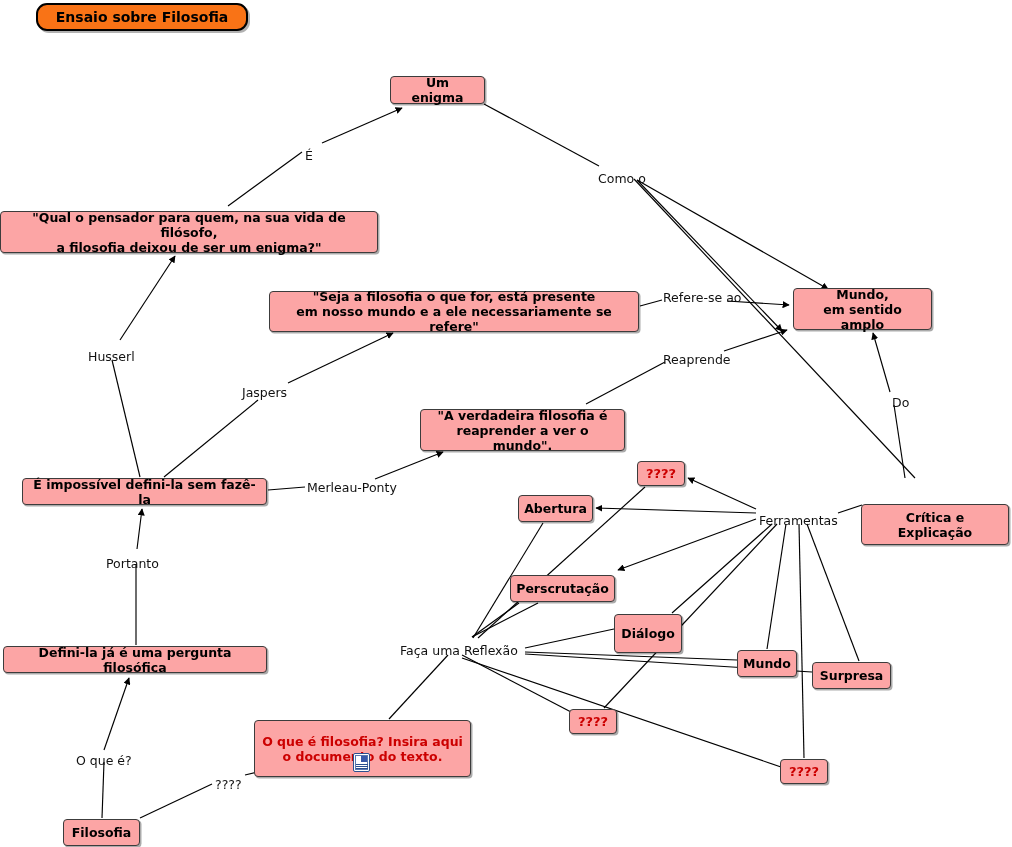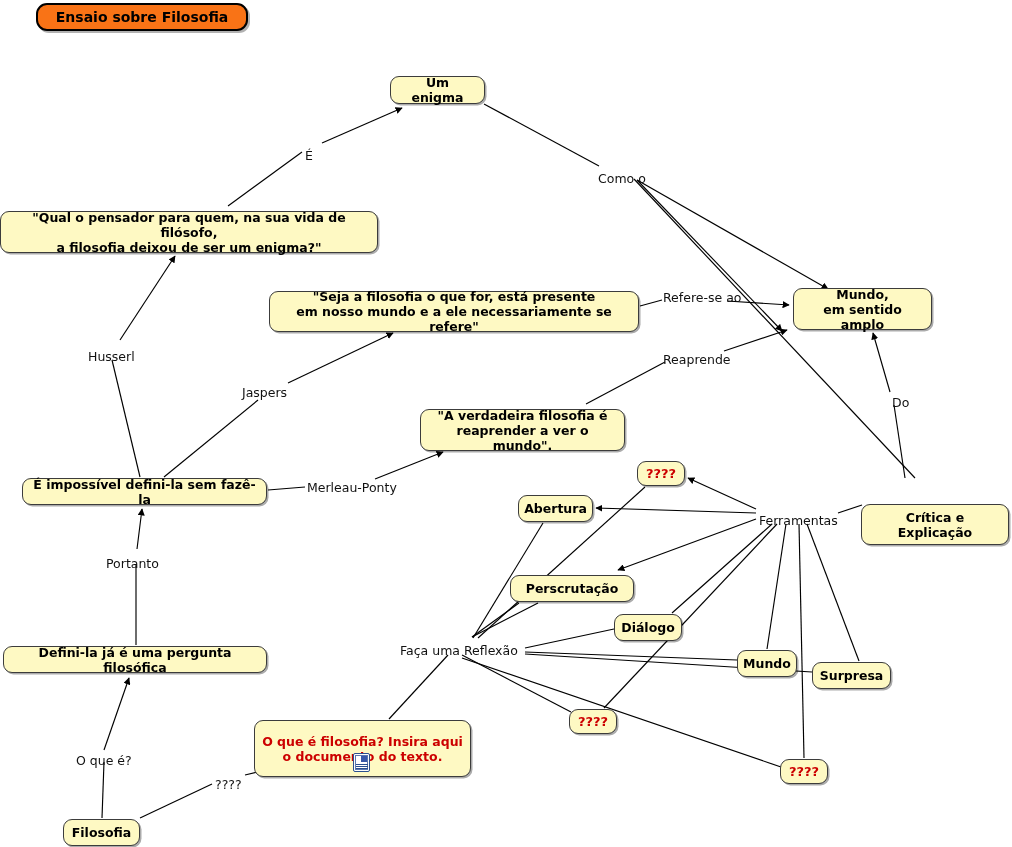--- a/index.html
+++ b/index.html
@@ -22,23 +22,23 @@
     position: absolute;
     left: 0;
     top: 0;
     width: 1012px;
     height: 847px;
     pointer-events: none;
   }
   .node {
     position: absolute;
     box-sizing: border-box;
-    background: #fef9c3;
+    background: #fca5a5;
     border: 1px solid #3c3c3c;
-    border-radius: 9px;
+    border-radius: 4px;
     color: #000000;
     font-weight: bold;
     font-size: 12.5px;
     line-height: 15px;
     text-align: center;
     display: flex;
     align-items: center;
     justify-content: center;
     padding: 2px 7px;
     white-space: pre-line;
@@ -164,22 +164,22 @@
       <div class="node" style="left: 269px; top: 291px; width: 370px; height: 41px;">"Seja a filosofia o que for, está presente
 em nosso mundo e a ele necessariamente se refere"</div>
       <div class="node" style="left: 793px; top: 288px; width: 139px; height: 42px;">Mundo,
 em sentido amplo</div>
       <div class="node" style="left: 420px; top: 409px; width: 205px; height: 42px;">"A verdadeira filosofia é
 reaprender a ver o mundo".</div>
       <div class="node" style="left: 22px; top: 478px; width: 245px; height: 27px;">É impossível defini-la sem fazê-la</div>
       <div class="node" style="left: 861px; top: 479px; width: 148px; height: 41px; margin-top: 25px;">Crítica e Explicação</div>
       <div class="node unknown" style="left: 637px; top: 461px; width: 48px; height: 25px;">????</div>
       <div class="node" style="left: 518px; top: 495px; width: 75px; height: 27px;">Abertura</div>
-      <div class="node" style="left: 510px; top: 575px; width: 124px; height: 27px;">Perscrutação</div>
-      <div class="node" style="left: 614px; top: 614px; width: 68px; height: 27px;">Diálogo</div>
+      <div class="node" style="left: 510px; top: 575px; width: 105px; height: 27px;">Perscrutação</div>
+      <div class="node" style="left: 614px; top: 614px; width: 68px; height: 39px;">Diálogo</div>
       <div class="node" style="left: 737px; top: 650px; width: 60px; height: 27px;">Mundo</div>
       <div class="node" style="left: 812px; top: 662px; width: 79px; height: 27px;">Surpresa</div>
       <div class="node" style="left: 3px; top: 646px; width: 264px; height: 27px;">Defini-la já é uma pergunta filosófica</div>
       <div class="node redtext" style="left: 254px; top: 720px; width: 217px; height: 57px;">O que é filosofia? Insira aqui
 o documento do texto.</div>
       <div class="node unknown" style="left: 569px; top: 709px; width: 48px; height: 25px;">????</div>
       <div class="node unknown" style="left: 780px; top: 759px; width: 48px; height: 25px;">????</div>
       <div class="node" style="left: 63px; top: 819px; width: 77px; height: 27px;">Filosofia</div>
       <div class="linklabel" style="left: 305px; top: 149px;">É</div>
       <div class="linklabel" style="left: 598px; top: 172px;">Como o</div>

